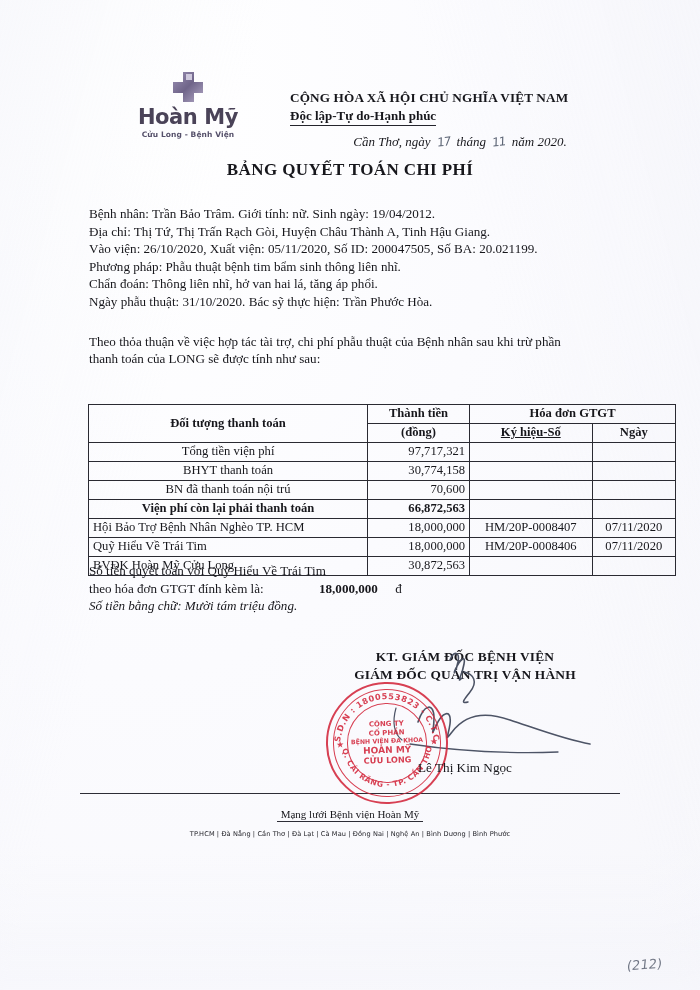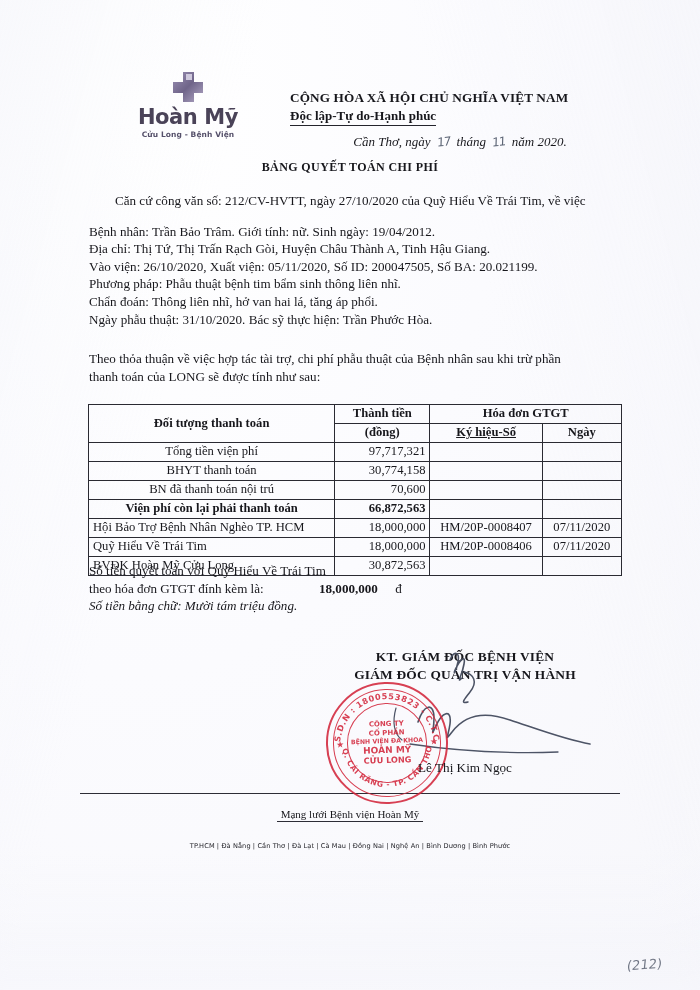--- a/index.html
+++ b/index.html
@@ -118,21 +118,21 @@
     display: inline-block;
     padding: 0 3px;
     opacity: .82;
   }
 
   
   .doc-title {
     position: absolute;
     top: 160px; left: 0; right: 0;
     text-align: center;
-    font-size: 12px;
+    font-size: 17px;
     font-weight: bold;
     letter-spacing: .4px;
   }
 
   
   .body-area {
     position: absolute;
     left: 89px;
     top: 192px;
     width: 534px;
@@ -142,21 +142,21 @@
   .para { margin: 0; }
   .para.indent { text-indent: 26px; }
   .gap-sm { height: 9px; }
   .gap-md { height: 13px; }
 
   
   .table-wrap {
     position: absolute;
     left: 88px;
     top: 404px;
-    width: 534px;
+    width: 588px;
   }
   table.settle {
     border-collapse: collapse;
     width: 100%;
     font-size: 12.6px;
   }
   table.settle th,
   table.settle td {
     border: 1.1px solid #2a2a32;
     padding: 1px 4px;
@@ -308,21 +308,21 @@
   }
   .foot-title {
     font-size: 11px;
     display: inline-block;
     border-bottom: 1.1px solid #2d2d36;
     padding: 0 4px 1px 4px;
   }
   .foot-cities {
     font-family: "DejaVu Sans", sans-serif;
     font-size: 6.6px;
-    margin-top: 20px;
+    margin-top: 8px;
     color: #232329;
     letter-spacing: .1px;
   }
   .corner-mark {
     position: absolute;
     right: 38px;
     bottom: 18px;
     font-family: "DejaVu Sans", sans-serif;
     font-size: 13px;
     color: #3f4759;
@@ -358,21 +358,20 @@
       <span class="hand">17</span>
       <span>tháng</span>
       <span class="hand">11</span>
       <span>năm 2020.</span>
     </div>
   </div>
 
   <div class="doc-title">BẢNG QUYẾT TOÁN CHI PHÍ</div>
 
   <div class="body-area">
-    <p class="para indent">Căn cứ công văn số: 212/CV-HVTT, ngày 27/10/2020 của Quỹ Hiểu Về Trái Tim, về việc</p>
     <div class="gap-md"></div>
     <p class="para">Bệnh nhân: Trần Bảo Trâm.  Giới tính: nữ.  Sinh ngày: 19/04/2012.</p>
     <p class="para">Địa chỉ: Thị Tứ, Thị Trấn Rạch Gòi, Huyện Châu Thành A, Tinh Hậu Giang.</p>
     <p class="para">Vào viện: 26/10/2020, Xuất viện: 05/11/2020, Số ID: 200047505, Số BA: 20.021199.</p>
     <p class="para">Phương pháp: Phẫu thuật bệnh tim bẩm sinh thông liên nhĩ.</p>
     <p class="para">Chẩn đoán: Thông liên nhĩ, hở van hai lá, tăng áp phổi.</p>
     <p class="para">Ngày phẫu thuật: 31/10/2020. Bác sỹ thực hiện: Trần Phước Hòa.</p>
     <div class="gap-sm"></div>
     <div class="gap-md"></div>
     <p class="para">Theo thỏa thuận về việc hợp tác tài trợ, chi phí phẫu thuật của Bệnh nhân sau khi trừ phần</p>

